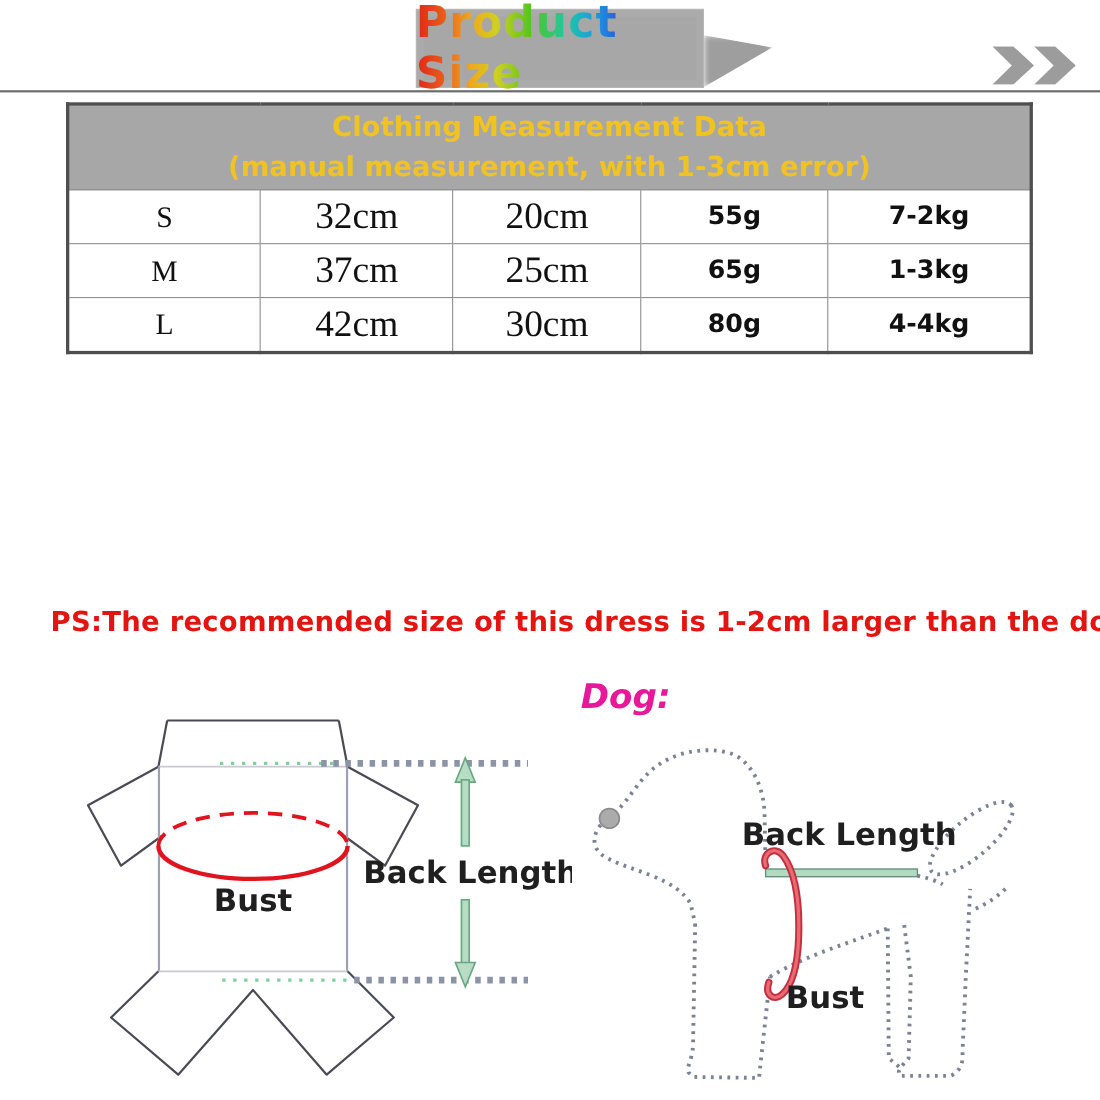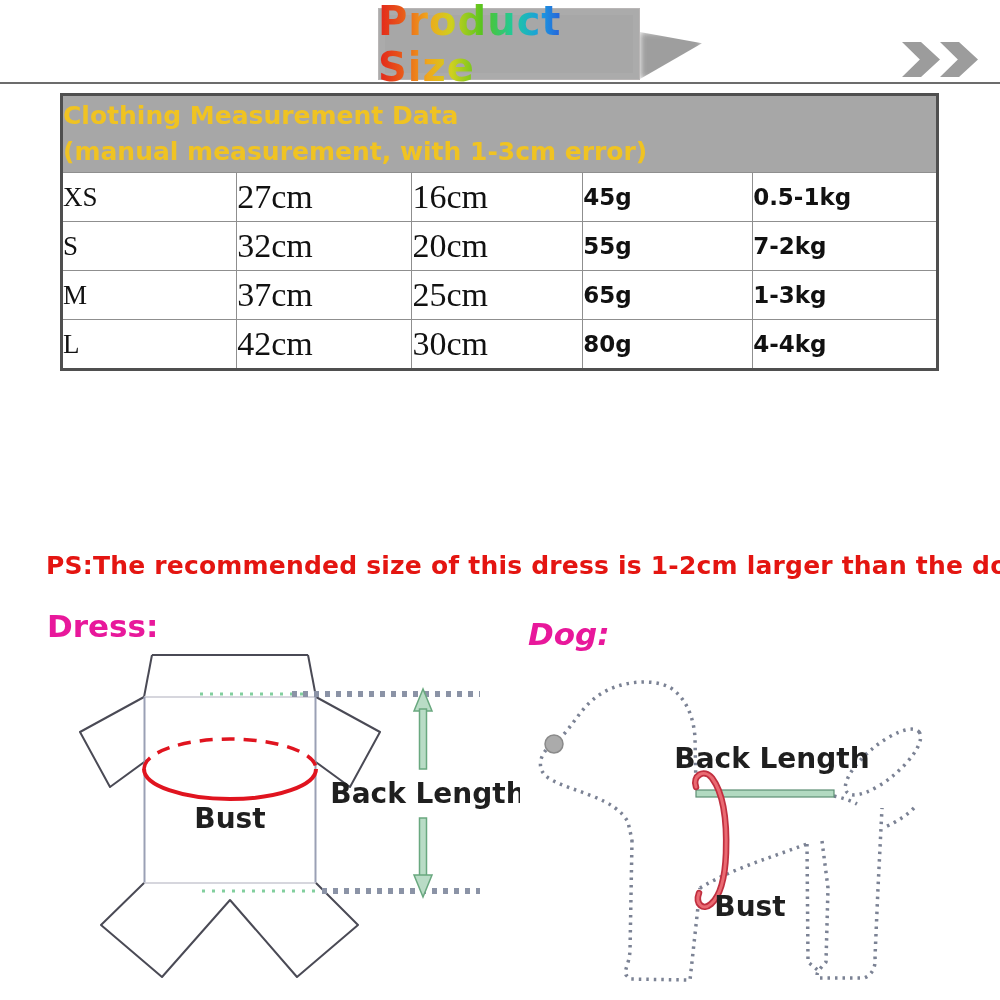--- a/index.html
+++ b/index.html
@@ -33,21 +33,21 @@
     display:inline-block;width:38px;height:35px;margin-right:0px;background:#9c9c9c;
     clip-path:polygon(0% 0%,50% 0%,100% 50%,50% 100%,0% 100%,47% 50%);
   }
   .top-rule{position:absolute;left:0;top:82px;width:1000px;height:2px;background:#6c6c6c;}
 
   
   .size-table{
     position:absolute;left:60px;top:93px;width:879px;table-layout:fixed;
     border-collapse:collapse;border:3px solid #4f4f4f;background:#fff;
   }
-  .size-table th,.size-table td{border:1.5px solid var(--grid);text-align:left;vertical-align:middle;padding:0;}
+  .size-table th,.size-table td{border:1.5px solid var(--grid);text-align:center;vertical-align:middle;padding:0;}
   .gray-header{
     background:var(--header-bg);color:var(--header-text);height:76px;
     font-family:"DejaVu Sans","Liberation Sans",sans-serif;
     font-size:25px;font-weight:bold;line-height:36px;
   }
   .col-header-row th{
     height:55px;font-family:"DejaVu Sans","Liberation Sans",sans-serif;
     font-size:23px;font-weight:bold;color:#131313;background:#fff;
   }
   .size-table tbody td{height:48px;color:#111;}
@@ -112,27 +112,20 @@
     </colgroup>
     <thead>
       <tr>
         <th colspan="5" class="gray-header">
           <div>Clothing Measurement Data</div>
           <div>(manual measurement, with 1-3cm error)</div>
         </th>
       </tr>
     </thead>
     <tbody>
-        <tr>
-          <td class="size-cell">XS</td>
-          <td class="measure-cell">27cm</td>
-          <td class="measure-cell">16cm</td>
-          <td class="weight-cell">45g</td>
-          <td class="weight-cell">0.5-1kg</td>
-        </tr>
         <tr>
           <td class="size-cell">S</td>
           <td class="measure-cell">32cm</td>
           <td class="measure-cell">20cm</td>
           <td class="weight-cell">55g</td>
           <td class="weight-cell">7-2kg</td>
         </tr>
         <tr>
           <td class="size-cell">M</td>
           <td class="measure-cell">37cm</td>
@@ -145,21 +138,20 @@
           <td class="measure-cell">42cm</td>
           <td class="measure-cell">30cm</td>
           <td class="weight-cell">80g</td>
           <td class="weight-cell">4-4kg</td>
         </tr>
       </tbody>
   </table>
 
   <div class="ps-note">PS:The recommended size of this dress is 1-2cm larger than the dog size.</div>
 
-  <div class="section-label dress-label">Dress:</div>
   <svg class="dress-svg" viewBox="0 0 480 350">
     <g>
 
       <line class="garment-line" x1="112" y1="7" x2="268" y2="7"></line>
       <line class="garment-line" x1="112" y1="7" x2="104" y2="49"></line>
       <line class="garment-line" x1="268" y1="7" x2="276" y2="49"></line>
       <line class="garment-faint" x1="104" y1="49" x2="276" y2="49"></line>
 
       <path class="garment-line" d="M 104,49 L 40,84 L 70,139 L 107,112"></path>
       <path class="garment-line" d="M 276,49 L 340,84 L 310,139 L 273,112"></path>

